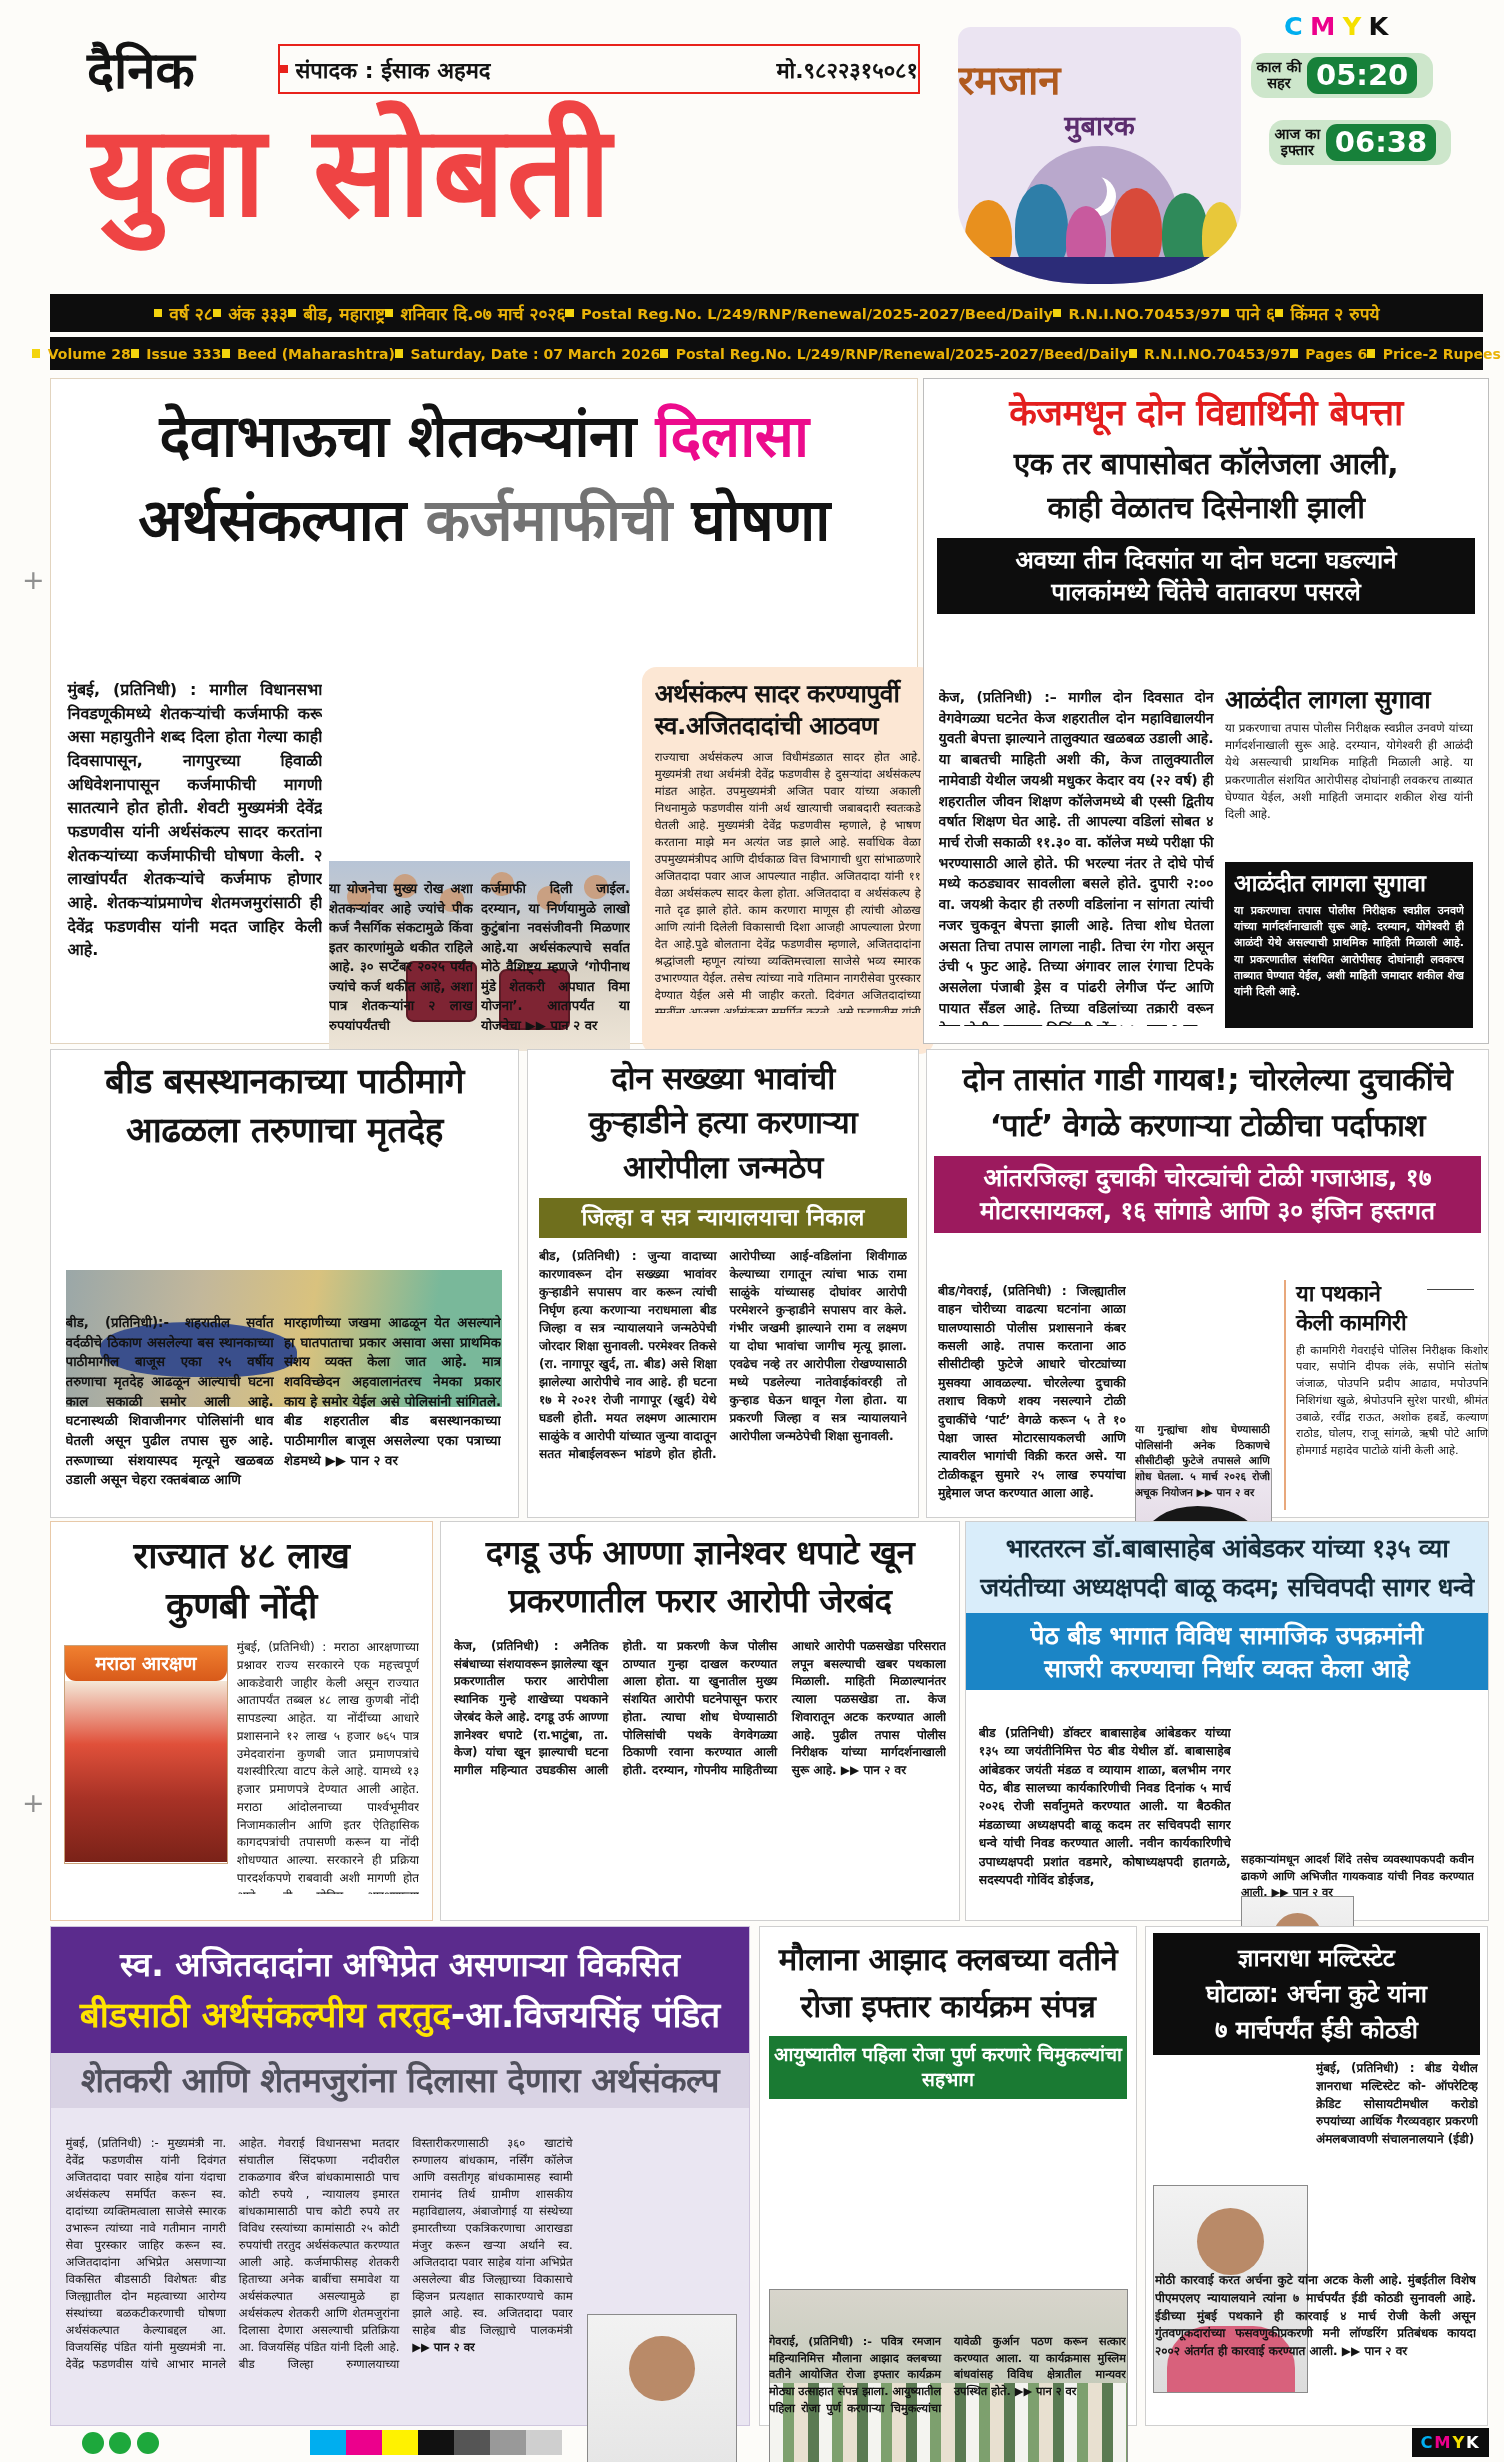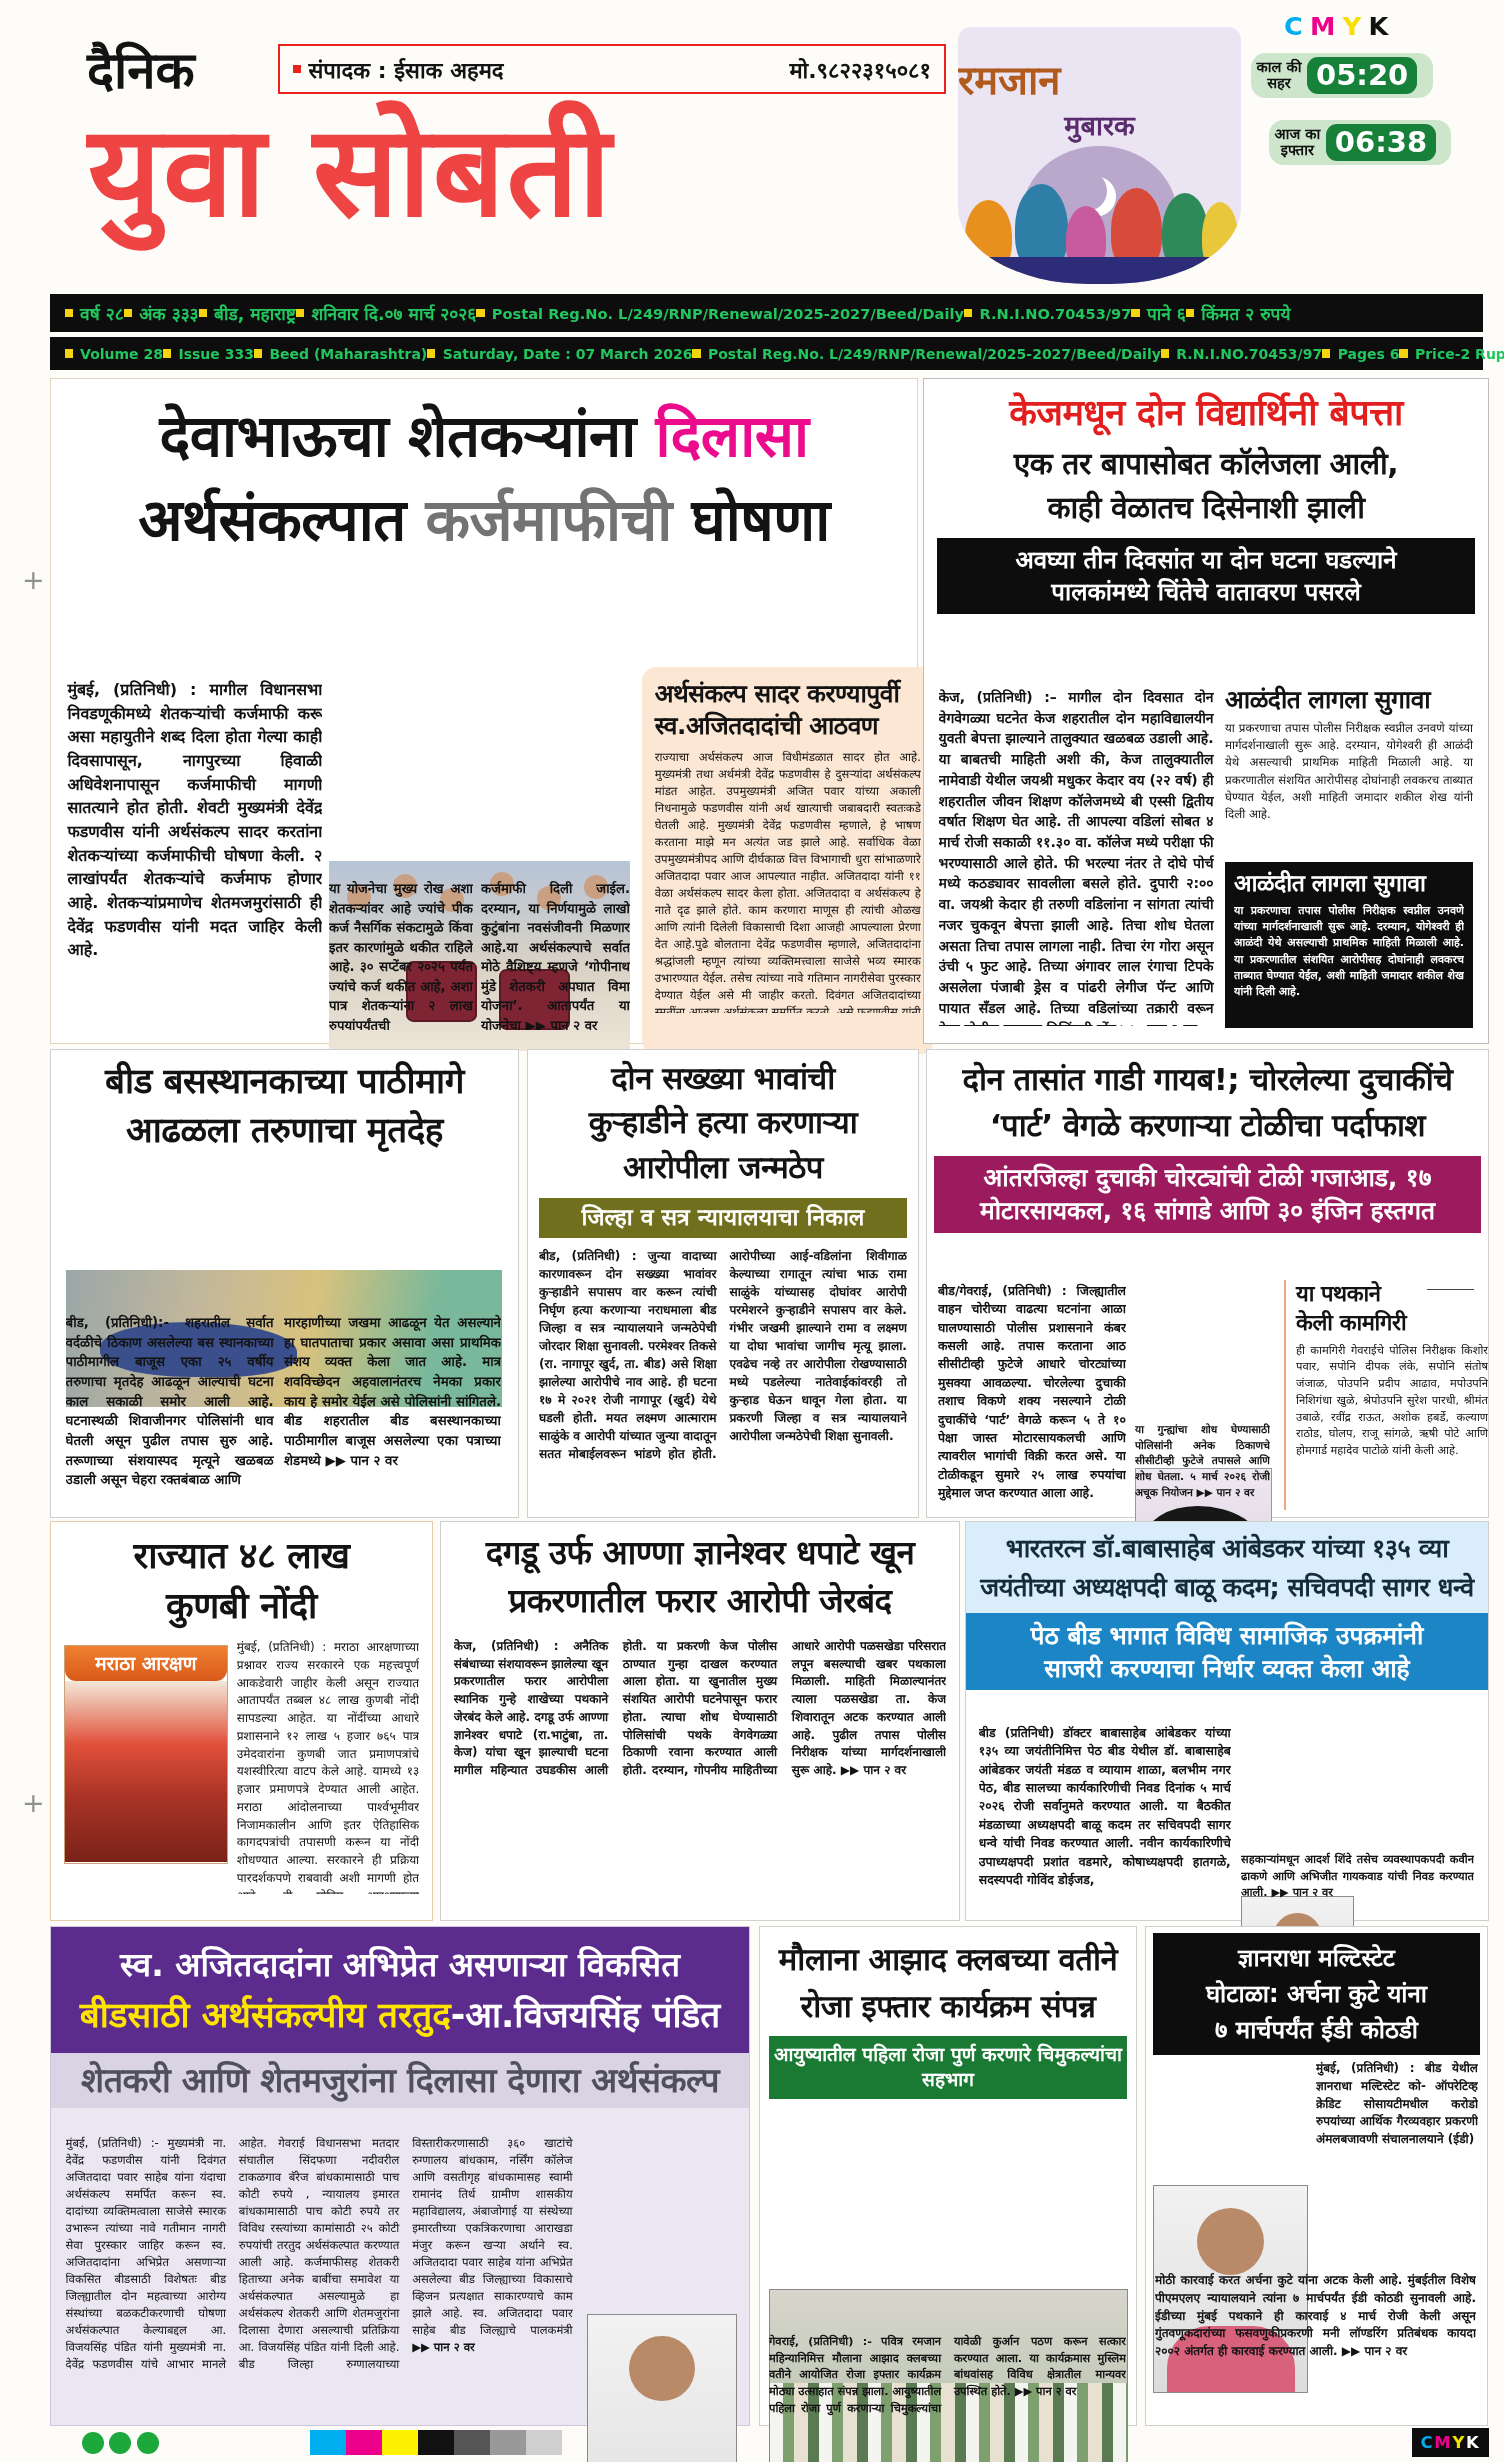--- a/index.html
+++ b/index.html
@@ -5,21 +5,21 @@
   html,body{margin:0;padding:0}
   body{width:1505px;height:2462px;position:relative;background:#fdfcf9;
        font-family:"DejaVu Sans",sans-serif;color:#131313;overflow:hidden}
   .abs{position:absolute}
   .hl{font-weight:bold;text-align:center;line-height:1.3;letter-spacing:-0.5px}
   .bt{font-weight:bold;text-align:justify;line-height:1.48;overflow:hidden}
   .band{color:#fff;font-weight:bold;text-align:center;line-height:1.35}
   .more{font-weight:bold;white-space:nowrap}
   .story{border:0.9px solid #d8cbb8;background:#fff}
   .sq{display:inline-block;width:8.2px;height:8.2px;background:#f3d40e;margin-right:7.3px;flex:none}
-  .ibar{background:#0d0d0d;color:#22c55e;display:flex;align-items:center;justify-content:flex-start;padding:0 14.6px}
+  .ibar{background:#0d0d0d;color:#eab308;display:flex;align-items:center;justify-content:center;padding:0 14.6px}
   .ibar .it{display:flex;align-items:center;white-space:nowrap}
   .pill{display:flex;align-items:center;background:#cde6cb;border-radius:14.6px;padding:3.6px 5.5px;gap:5.5px}
   .pill .lbl{font-weight:bold;font-size:14.6px;line-height:1.1;text-align:center;color:#111}
   .pill .tm{background:#17813a;color:#fff;font-weight:bold;font-size:29px;border-radius:11px;padding:1.8px 9px}
   .cC{color:#00aeef}.cM{color:#ec008c}.cY{color:#f5e000}.cK{color:#111}
   .crop{position:absolute;color:#909090;font-size:27px;font-weight:normal}
   
   .ph{position:relative;overflow:hidden}
   .lead-photo{background:linear-gradient(180deg,#b7c4d6 0%,#d8d1c4 55%,#eee5d7 100%)}
   .hd{position:absolute;width:24px;height:24px;border-radius:50%;background:#c9a082}
@@ -40,21 +40,21 @@
   .ramzan{background:#ebe4f2;border-radius:12.8px 12.8px 46% 46% / 12.8px 12.8px 30% 30%;position:relative;overflow:hidden}
   .crescent{position:absolute;width:40px;height:40px;border-radius:50%;background:transparent;box-shadow:9px 5.5px 0 0 #fff}
   .table-bar{position:absolute;background:#2c2c78;border-radius:12.8px}
   .fig{position:absolute;border-radius:50% 50% 40% 40%}
 </style>
 </head>
 <body>
 
 <div class="abs" style="left:0;top:0;width:1505px;height:292px">
   <div class="abs" style="left:87px;top:33px;font-size:51px;font-weight:bold">दैनिक</div>
-  <div class="abs" style="left:278px;top:44px;width:638px;height:46px;border:2.7px solid #e8221c;display:flex;align-items:center;justify-content:space-between;padding:0 13px">
+  <div class="abs" style="left:278px;top:44px;width:638px;height:46px;border:2.7px solid #e8221c;display:flex;align-items:center;justify-content:space-between;padding:0 0">
     <span style="display:flex;align-items:center;font-size:22px">
         <span class="sq" style="background:#e8221c"></span>
       <span style="font-weight:bold">संपादक : ईसाक अहमद</span>
       </span>
     <span style="font-size:22px;font-weight:bold">मो.९८२२३१५०८१</span>
   </div>
   <div class="abs" style="left:88px;top:80px;width:821px;font-size:126px;font-weight:bold;color:#ef4444;letter-spacing:1.8px;white-space:nowrap">युवा सोबती</div>
 
   <div class="abs ramzan" style="left:958px;top:27px;width:283px;height:257px">
     <div style="margin-top:24px;font-size:40px;font-weight:bold;color:#b05a1e">रमजान</div>

